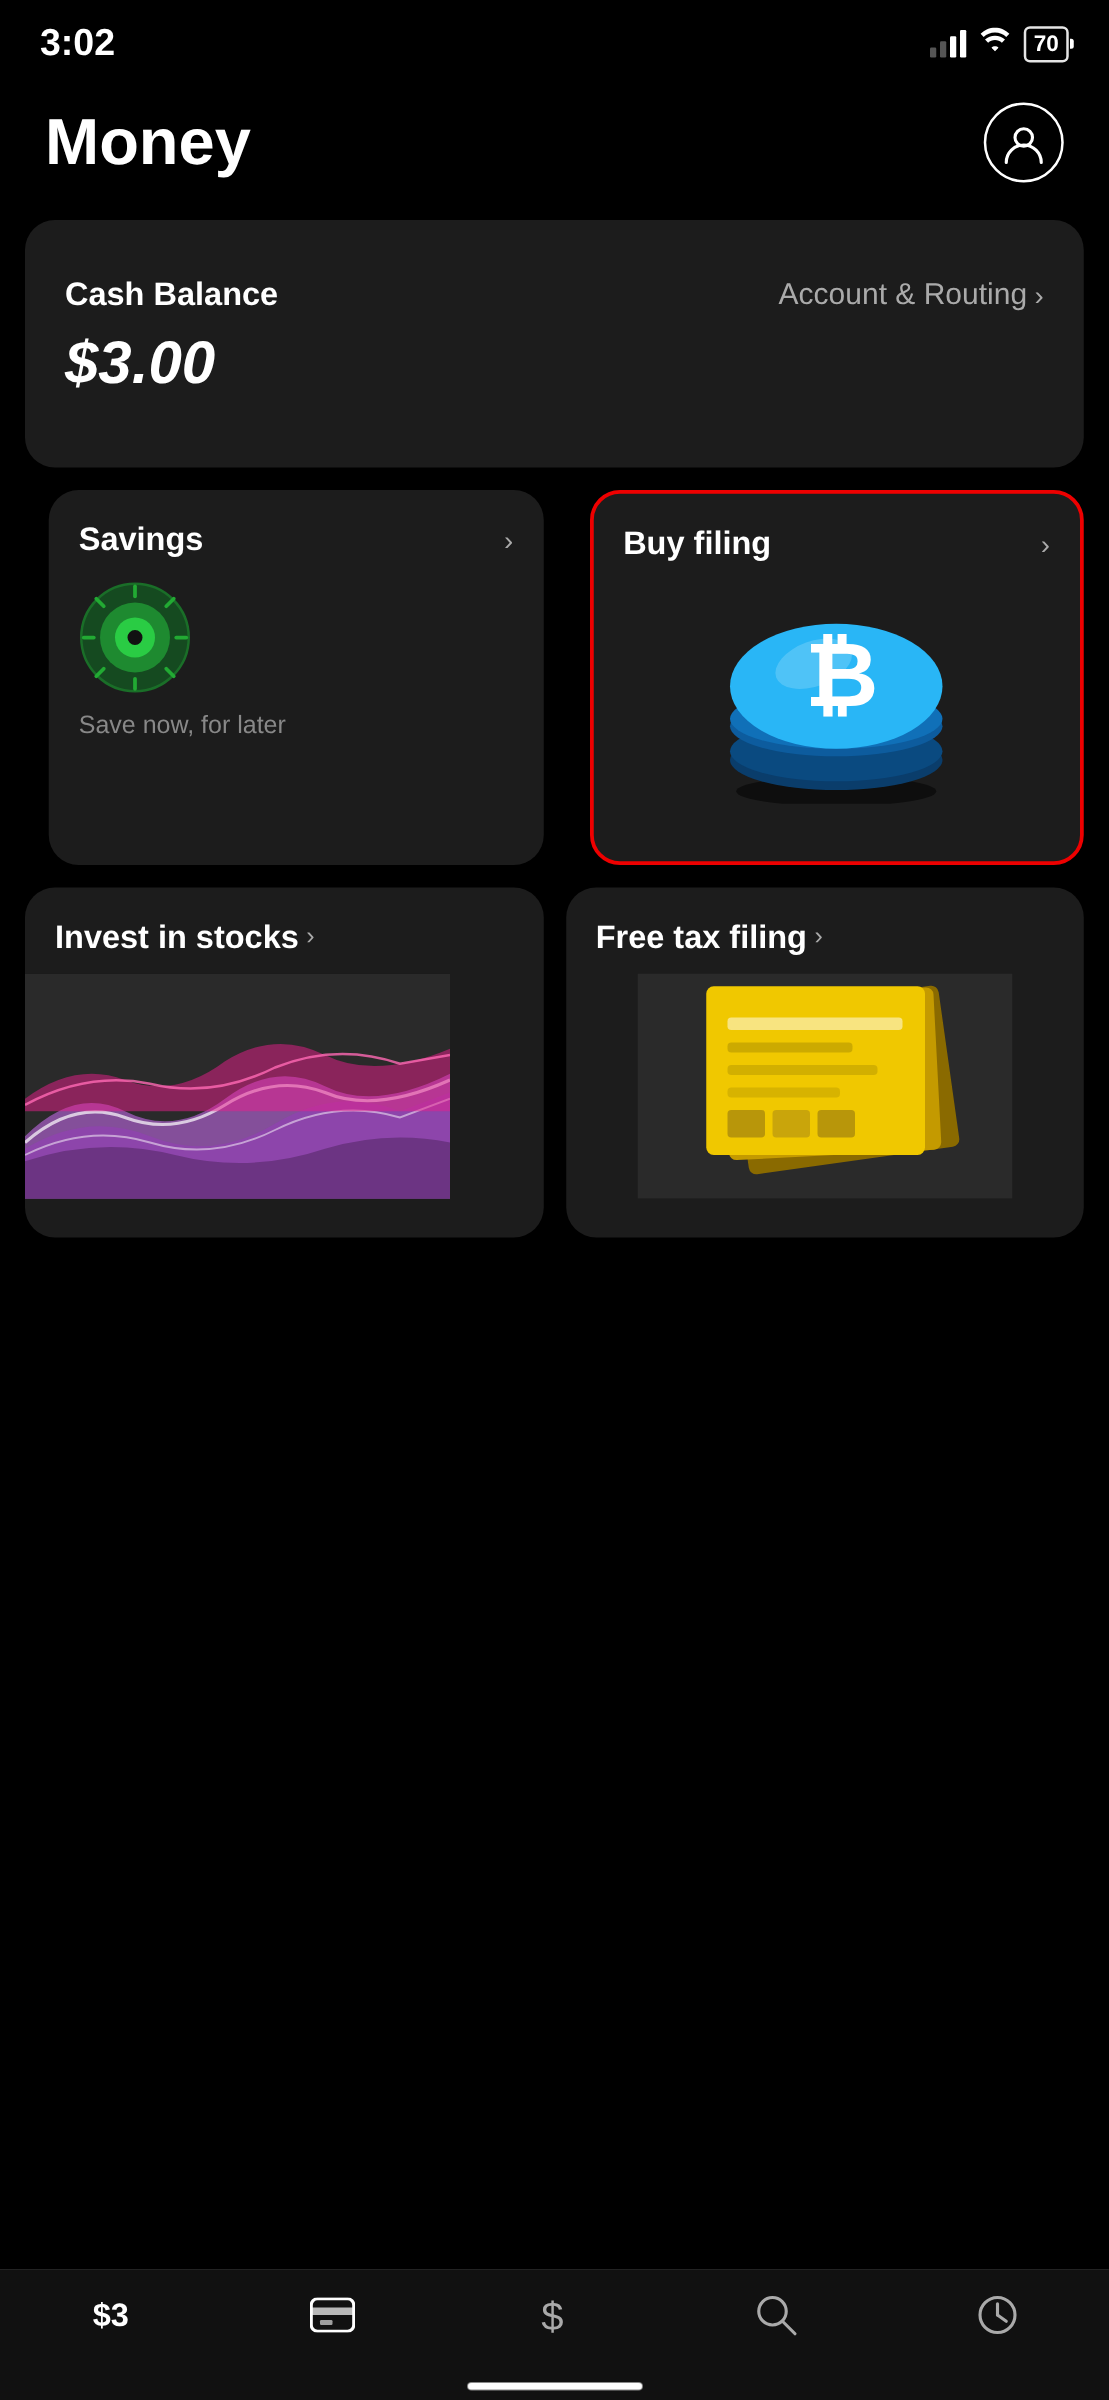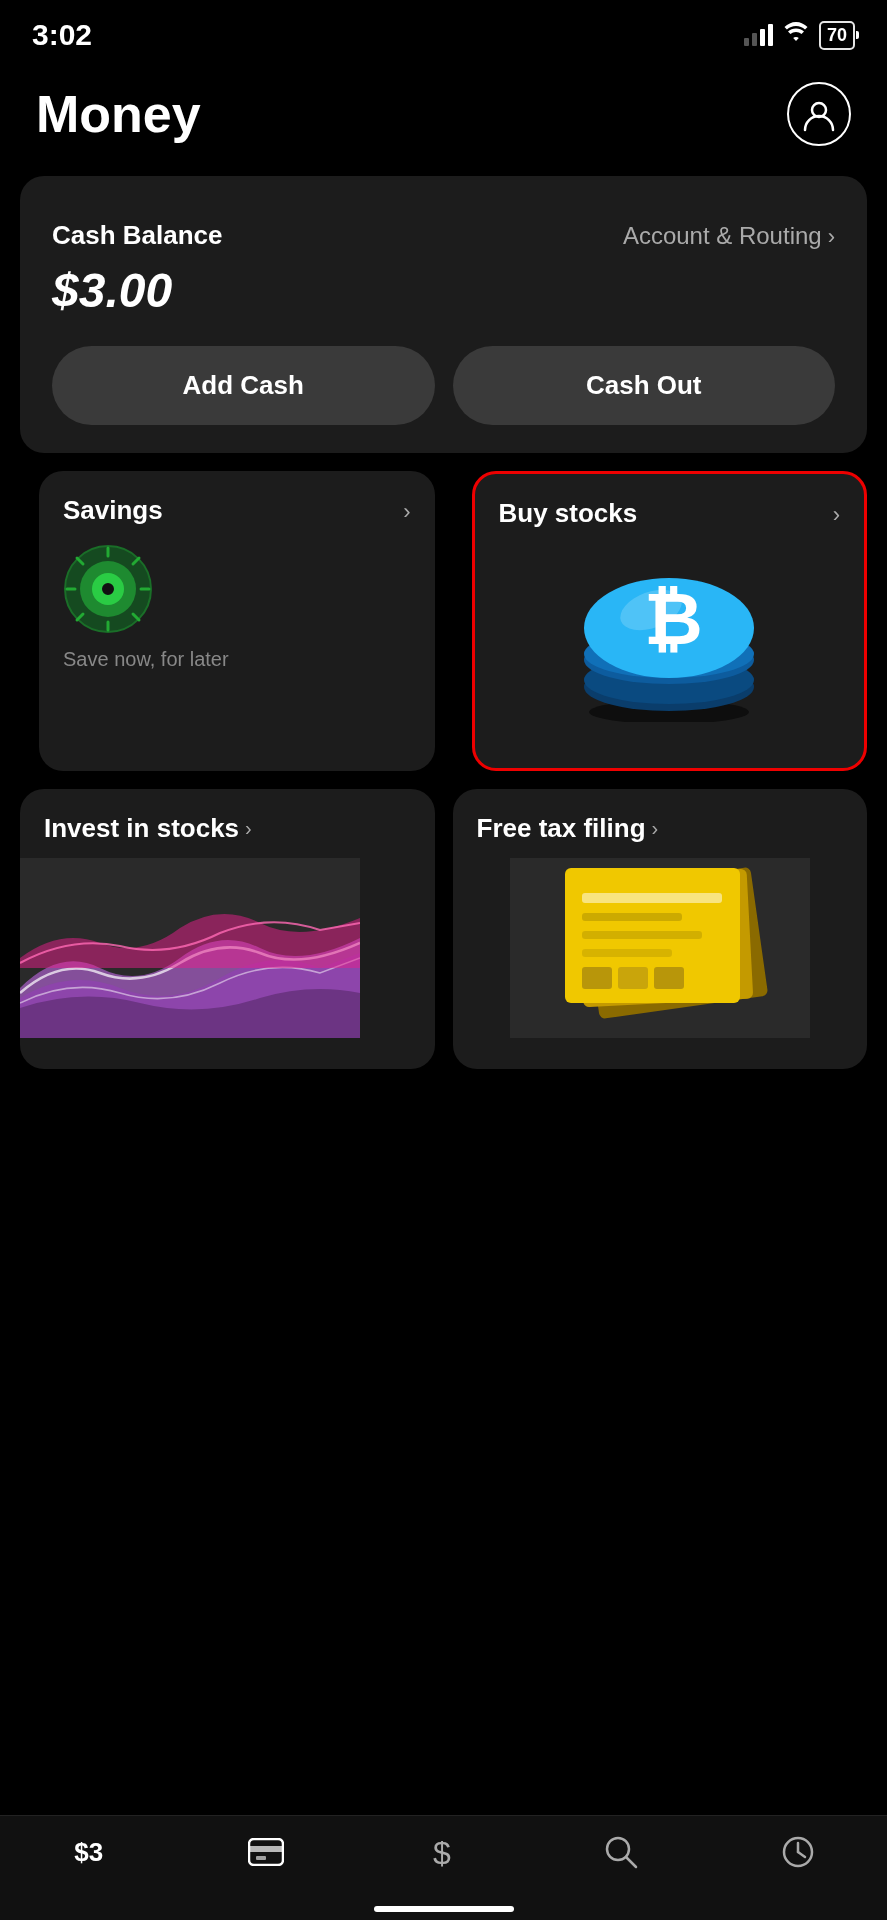--- a/index.html
+++ b/index.html
@@ -345,24 +345,20 @@
 
   <div class="cash-balance-card">
     <div class="cash-balance-header">
       <span class="cash-balance-label">Cash Balance</span>
       <div class="account-routing-link">
         <span>Account &amp; Routing</span>
         <span class="chevron-right">›</span>
       </div>
     </div>
     <div class="balance-amount">$3.00</div>
-    <div class="cash-actions">
-      <button class="action-btn">Add Cash</button>
-      <button class="action-btn">Cash Out</button>
-    </div>
   </div>
 
   <div class="cards-grid">
 
     <div class="card">
       <div class="card-header">
         <span class="card-title">Savings</span>
         <span class="card-chevron">›</span>
       </div>
 
@@ -387,21 +383,21 @@
 
             <circle cx="45" cy="45" r="7" fill="#111" stroke="#2acc44" stroke-width="2"></circle>
           </svg>
         </div>
       </div>
       <div class="savings-sub">Save now, for later</div>
     </div>
 
     <div class="card highlight">
       <div class="card-header">
-        <span class="card-title">Buy stocks</span>
+        <span class="card-title">Buy filing</span>
         <span class="card-chevron">›</span>
       </div>
 
       <div class="bitcoin-visual">
         <svg viewBox="0 0 200 170" width="200" height="170">
 
           <ellipse cx="100" cy="160" rx="80" ry="12" fill="#000" opacity="0.5"></ellipse>
 
           <ellipse cx="100" cy="135" rx="85" ry="24" fill="#0a3d6b"></ellipse>
           <ellipse cx="100" cy="128" rx="85" ry="24" fill="#0a4a80"></ellipse>

